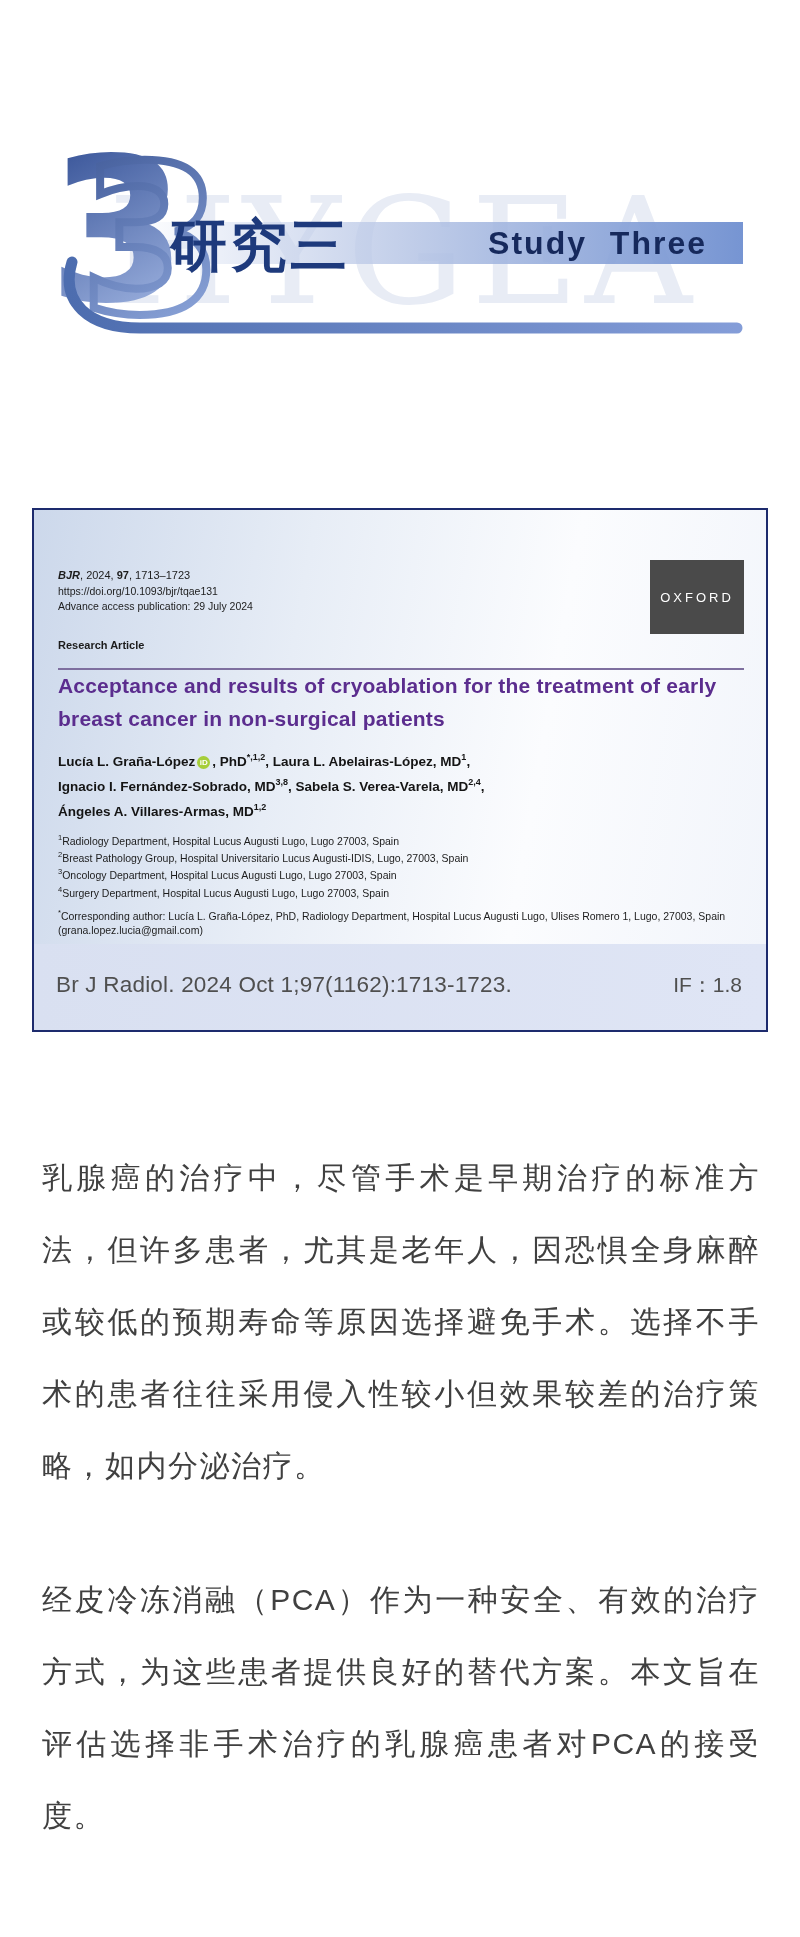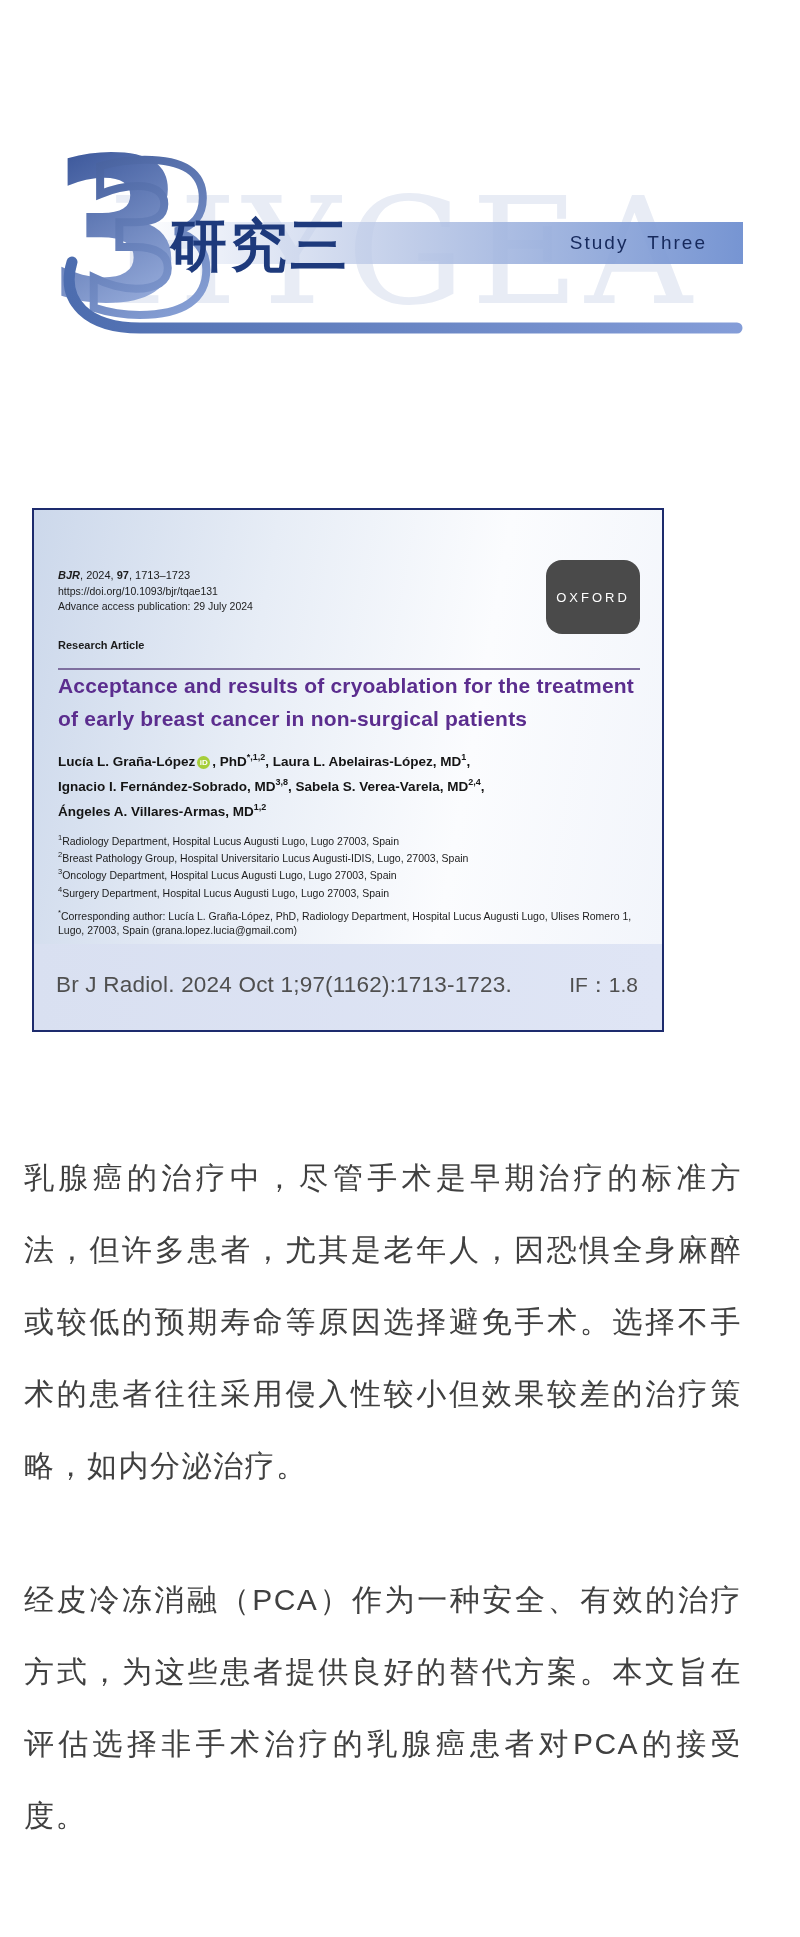--- a/index.html
+++ b/index.html
@@ -19,56 +19,56 @@
     color:#e8ecf5; z-index:1; user-select:none; white-space:nowrap;
   }
 
   .band {
     position:absolute; left:150px; top:222px; width:593px; height:42px;
     background:linear-gradient(90deg, rgba(238,242,250,0.25) 0%, rgba(185,199,230,0.85) 42%, rgba(111,143,208,0.95) 100%);
     z-index:2; display:flex; align-items:center; justify-content:flex-end;
     padding-right:36px;
   }
   .band-text {
-    color:#16295c; font-size:19px; font-weight:400;
+    color:#16295c; font-size:32px; font-weight:700;
     letter-spacing:2px; word-spacing:12px; white-space:nowrap;
   }
 
   .big3-svg { position:absolute; left:0; top:0; z-index:3; }
 
   .title-zh {
     position:absolute; left:170px; top:208px; z-index:4;
     font-size:57px; font-weight:900; color:#1e3a7c; letter-spacing:3px;
     white-space:nowrap;
   }
 
   
   .card {
-    position:absolute; left:32px; top:508px; width:632px;
+    position:absolute; left:32px; top:508px; width:736px;
     border:2px solid #1d2b6d; background:#fff;
   }
   .paper {
     background:linear-gradient(100deg, #ccd8eb 0%, #e7edf6 35%, #fbfcfe 68%, #f2f5fb 100%);
     padding:50px 20px 6px 24px;
   }
   .paper-top { display:flex; justify-content:space-between; align-items:flex-start; }
   .meta { padding-top:8px; color:#1c1c1c; font-size:10.5px; line-height:1.45; }
   .meta .line1 { font-size:11px; }
   .meta .j-abbr { font-style:italic; font-weight:bold; }
   .meta .j-vol { font-weight:bold; }
   .research-article { font-weight:bold; margin-top:24px; font-size:11px; }
 
   .logos { display:flex; align-items:flex-start; gap:10px; padding-right:2px; }
   .bir { display:flex; gap:8px; }
   .bir-right { display:flex; flex-direction:column; }
   .bir-acronym { color:#2a9598; font-size:46px; font-weight:bold; line-height:0.92; letter-spacing:1px; }
   .bir-name { color:#1d1d3a; font-size:13px; font-weight:bold; line-height:1.05; }
   .oxford-box {
     width:94px; height:74px; background:#4a4a4a; margin-left:6px;
-    display:flex; align-items:center; justify-content:center;border-radius:16px;
+    display:flex; align-items:center; justify-content:center;
   }
   .oxford-box span { color:#fff; font-size:13px; letter-spacing:3px; }
 
   .paper hr { border:none; border-top:2px solid #7e6f9f; margin:14px 2px 0 0; }
 
   .paper-title {
     margin-top:0; color:#5b2d8e; font-weight:bold;
     font-size:21px; line-height:1.55; letter-spacing:0.2px; max-width:700px;
   }
 
@@ -86,21 +86,21 @@
 
   .citation-bar {
     height:86px; background:linear-gradient(90deg,#d9e0f1,#dfe5f5);
     display:flex; align-items:center; justify-content:space-between;
     padding:0 24px 4px 22px;
   }
   .citation-text { color:#4f4f4f; font-size:22.5px; letter-spacing:0.2px; }
   .citation-if { color:#4f4f4f; font-size:21px; }
 
   
-  .zh-body { position:absolute; left:24px; top:1142px; width:718px; }
+  .zh-body { position:absolute; left:42px; top:1142px; width:718px; }
   .zh {
     font-size:30px; line-height:72px; color:#404040;
     text-align:justify; letter-spacing:1.5px;
     font-family:"Liberation Sans","DejaVu Sans",sans-serif;
   }
   .zh + .zh { margin-top:62px; }
 </style>
 </head>
 <body>
 

